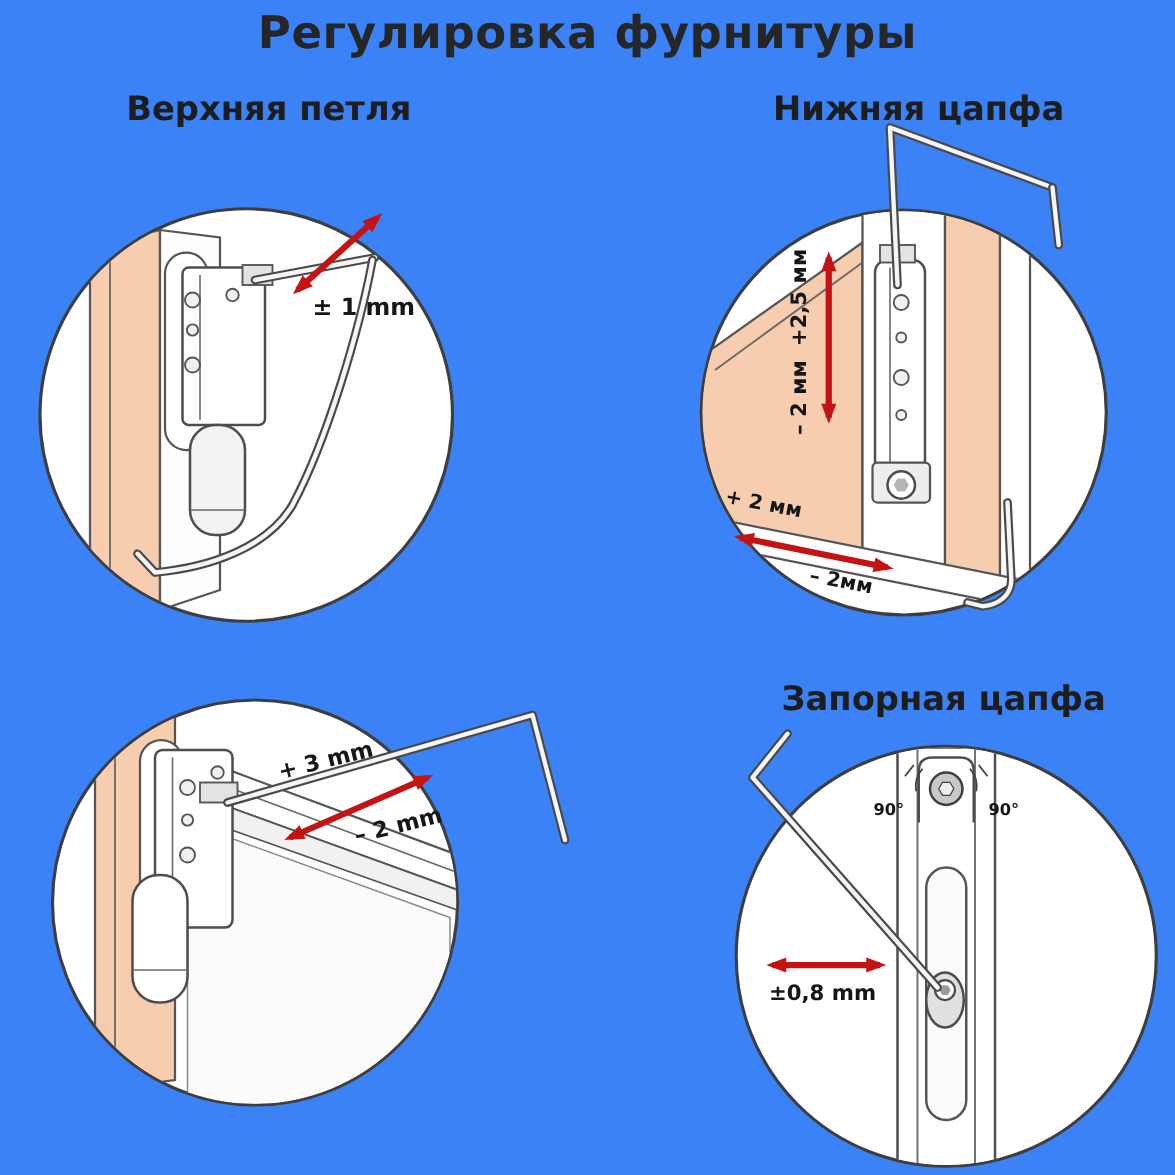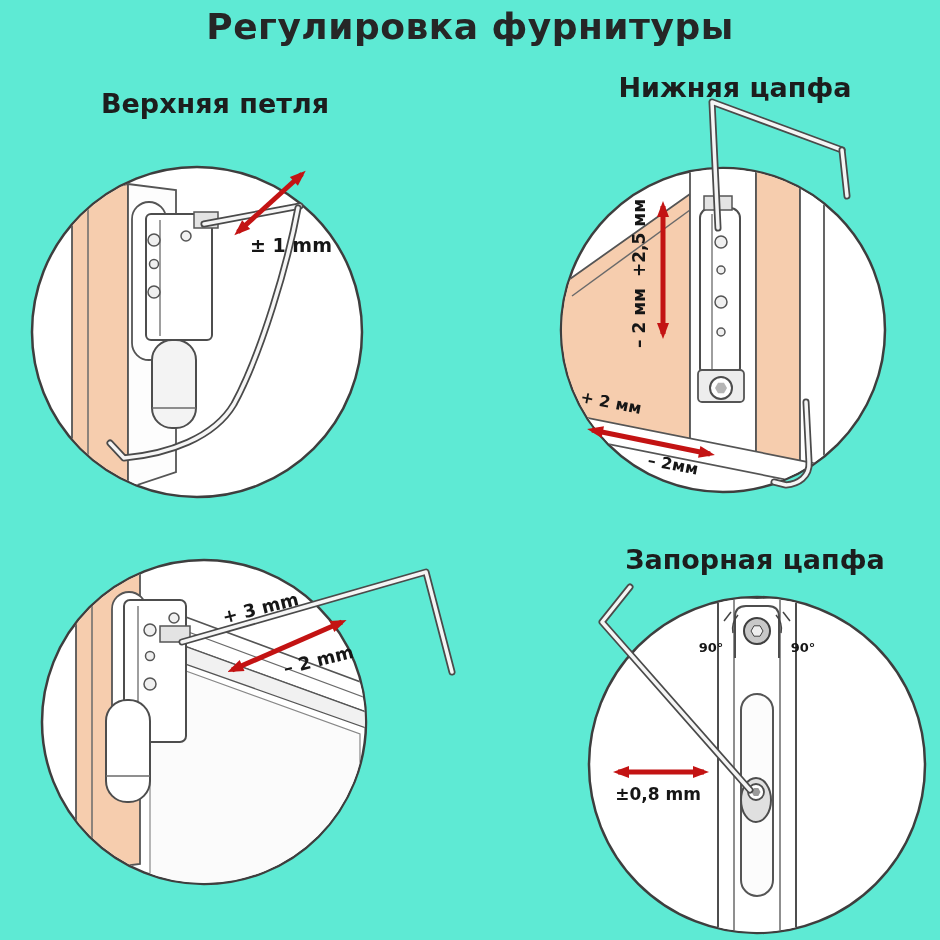--- a/index.html
+++ b/index.html
@@ -1,21 +1,21 @@
 <!DOCTYPE html>
 <html><head>
 <meta charset="utf-8">
 <style>
   html,body{margin:0;padding:0;background:#ffffff;}
-  .canvas{position:relative;width:940px;height:940px;background:#5eead4;overflow:hidden;
+  .canvas{position:relative;width:940px;height:940px;background:#3b82f6;overflow:hidden;
           font-family:"DejaVu Sans",sans-serif;}
   .main-title{position:absolute;top:6px;left:0;width:100%;margin:0;text-align:center;
               font-size:36px;font-weight:bold;color:#262626;letter-spacing:0.5px;}
   .panel-title{position:absolute;font-size:27px;font-weight:bold;color:#1d1d1d;text-align:center;}
-  .t1{left:15px;top:88px;width:400px;}
+  .t1{left:15px;top:72px;width:400px;}
   .t2{left:530px;top:72px;width:410px;}
   .t4{left:545px;top:544px;width:420px;}
   svg.diagram{position:absolute;top:0;left:0;}
   svg text{font-family:"DejaVu Sans",sans-serif;font-weight:bold;fill:#161616;}
 </style>
 </head>
 <body>
 
 <div class="canvas">
 

